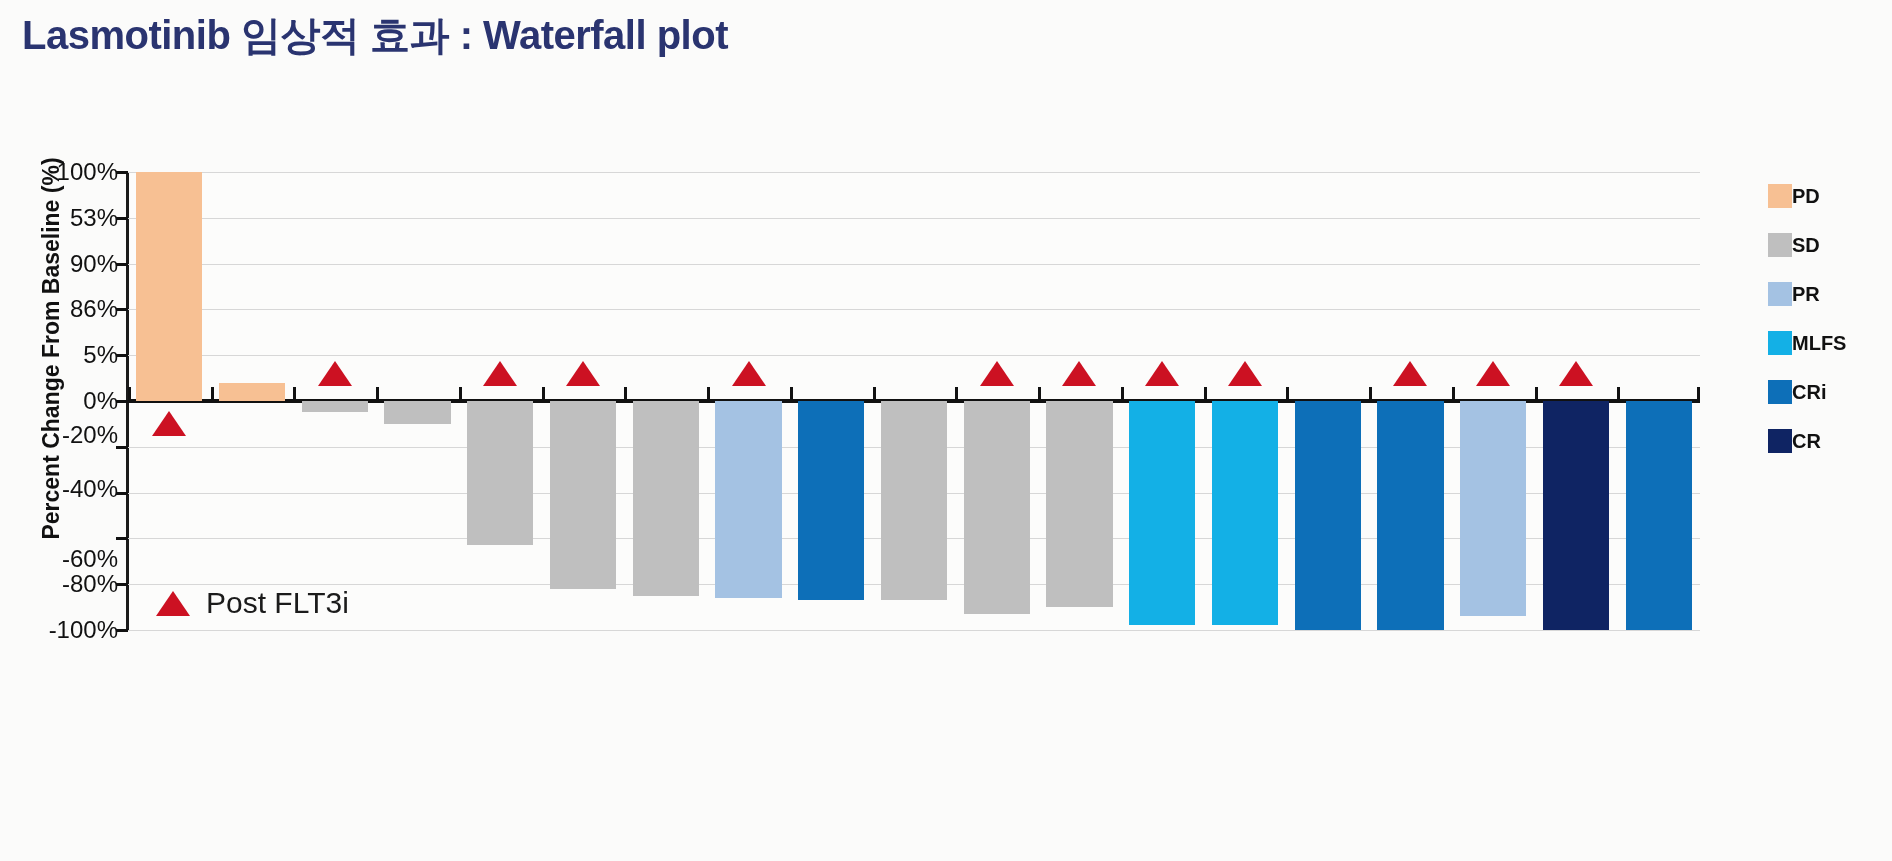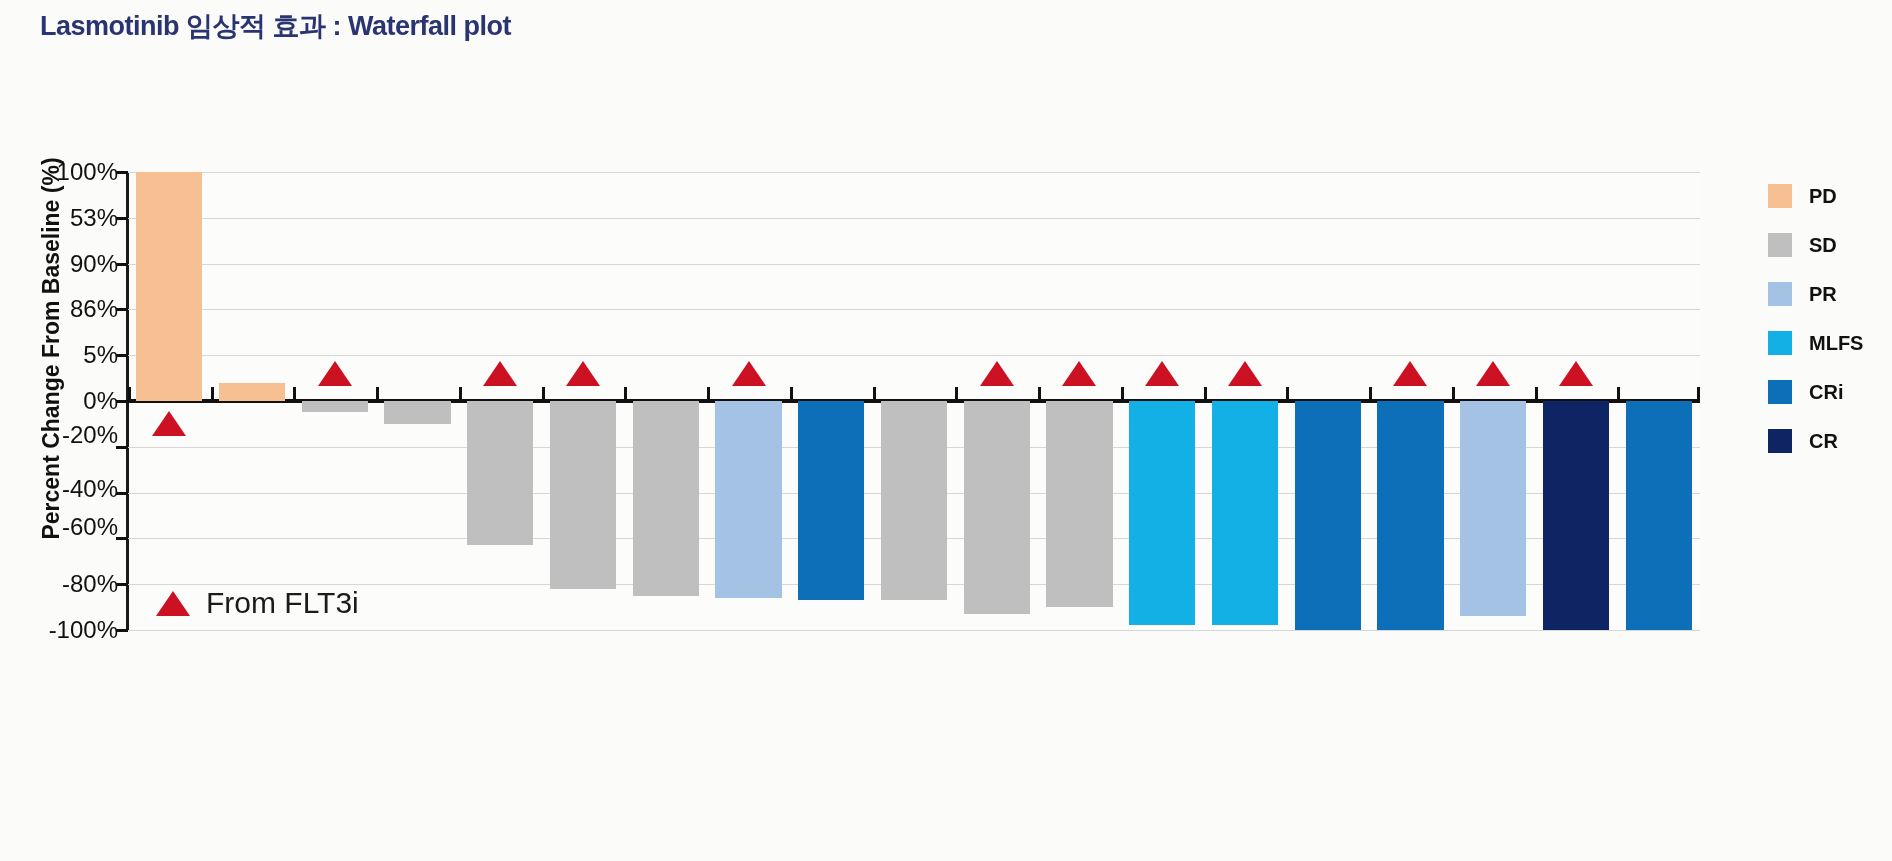--- a/index.html
+++ b/index.html
@@ -8,25 +8,24 @@
     background:#fbfbfa;
     font-family:"Liberation Sans", sans-serif;
     overflow:hidden;
     position:relative;
   }
   .slide{position:absolute;inset:0;}
 
   
   .slide-title{
     position:absolute;left:22px;top:8px;
-    font-size:27px;font-weight:bold;
+    font-size:40px;font-weight:bold;
     color:#2a3470;
     letter-spacing:-0.5px;
     white-space:nowrap;
-    margin-left:18px;
   }
 
   
   .chart-title{
     position:absolute;left:0;top:104px;width:1700px;
     text-align:center;
     font-size:32px;font-weight:bold;color:#161616;
   }
 
   
@@ -106,21 +105,21 @@
   }
   .prior-key .lbl{
     font-size:30px;color:#1b1b1b;
   }
 
   
   .legend{
     position:absolute;left:1768px;top:184px;
     display:flex;flex-direction:column;gap:25px;
   }
-  .legend-row{display:flex;align-items:center;gap:17px;}
+  .legend-row{display:flex;align-items:center;}
   .legend-swatch{width:24px;height:24px;}
   .legend-label{font-size:20px;font-weight:bold;color:#111;}
 
   
   .footnotes{
     position:absolute;left:160px;top:786px;
     display:flex;flex-direction:column;gap:6px;
   }
   .footnote{font-size:20px;color:#1b1b1b;white-space:nowrap;}
 </style>
@@ -138,21 +137,21 @@
 
   <div id="ytick-col" class="ytick-col" style="top:172px;height:458px;">
       <div class="ytick" style="top: 0px;">100%</div>
       <div class="ytick" style="top: 45.8px;">53%</div>
       <div class="ytick" style="top: 91.6px;">90%</div>
       <div class="ytick" style="top: 137.4px;">86%</div>
       <div class="ytick" style="top: 183.2px;">5%</div>
       <div class="ytick" style="top: 229px;">0%</div>
       <div class="ytick" style="top: 263px;">-20%</div>
       <div class="ytick" style="top: 317px;">-40%</div>
-      <div class="ytick" style="top: 355px;">-60%</div>
+      <div class="ytick" style="top: 387px;">-60%</div>
       <div class="ytick" style="top: 412.2px;">-80%</div>
       <div class="ytick" style="top: 458px;">-100%</div>
     </div>
 
   <div class="plot-wrap">
     <div class="plot" id="plot">
       <div class="axis-line-y"></div>
     <div class="gridline" style="top: 0px;"></div>
         <div class="ytickmark" style="top: -1px;"></div>
         <div class="gridline" style="top: 45.8px;"></div>
@@ -222,21 +221,21 @@
         <div class="tri" style="left: 1348.16px; top: 189px;"></div>
         <div class="bar" style="left: 1414.8px; width: 66.1895px; background: rgb(15, 36, 99); top: 229px; height: 229px;"></div>
         <div class="tickmark" style="left: 1406.53px; top: 215px;"></div>
         <div class="tri" style="left: 1430.89px; top: 189px;"></div>
         <div class="bar" style="left: 1497.54px; width: 66.1895px; background: rgb(13, 111, 184); top: 229px; height: 229px;"></div>
         <div class="tickmark" style="left: 1489.26px; top: 215px;"></div>
         <div class="tickmark" style="left: 1569px; top: 215px;"></div>
       </div>
     <div class="prior-key">
       <div class="tri-s"></div>
-      <div class="lbl">From FLT3i</div>
+      <div class="lbl">Post FLT3i</div>
     </div>
   </div>
 
   <div class="legend" id="legend">
       <div class="legend-row">
         <div class="legend-swatch" style="background: rgb(247, 192, 147);"></div>
         <div class="legend-label">PD</div>
       </div>
       <div class="legend-row">
         <div class="legend-swatch" style="background: rgb(191, 191, 191);"></div>

